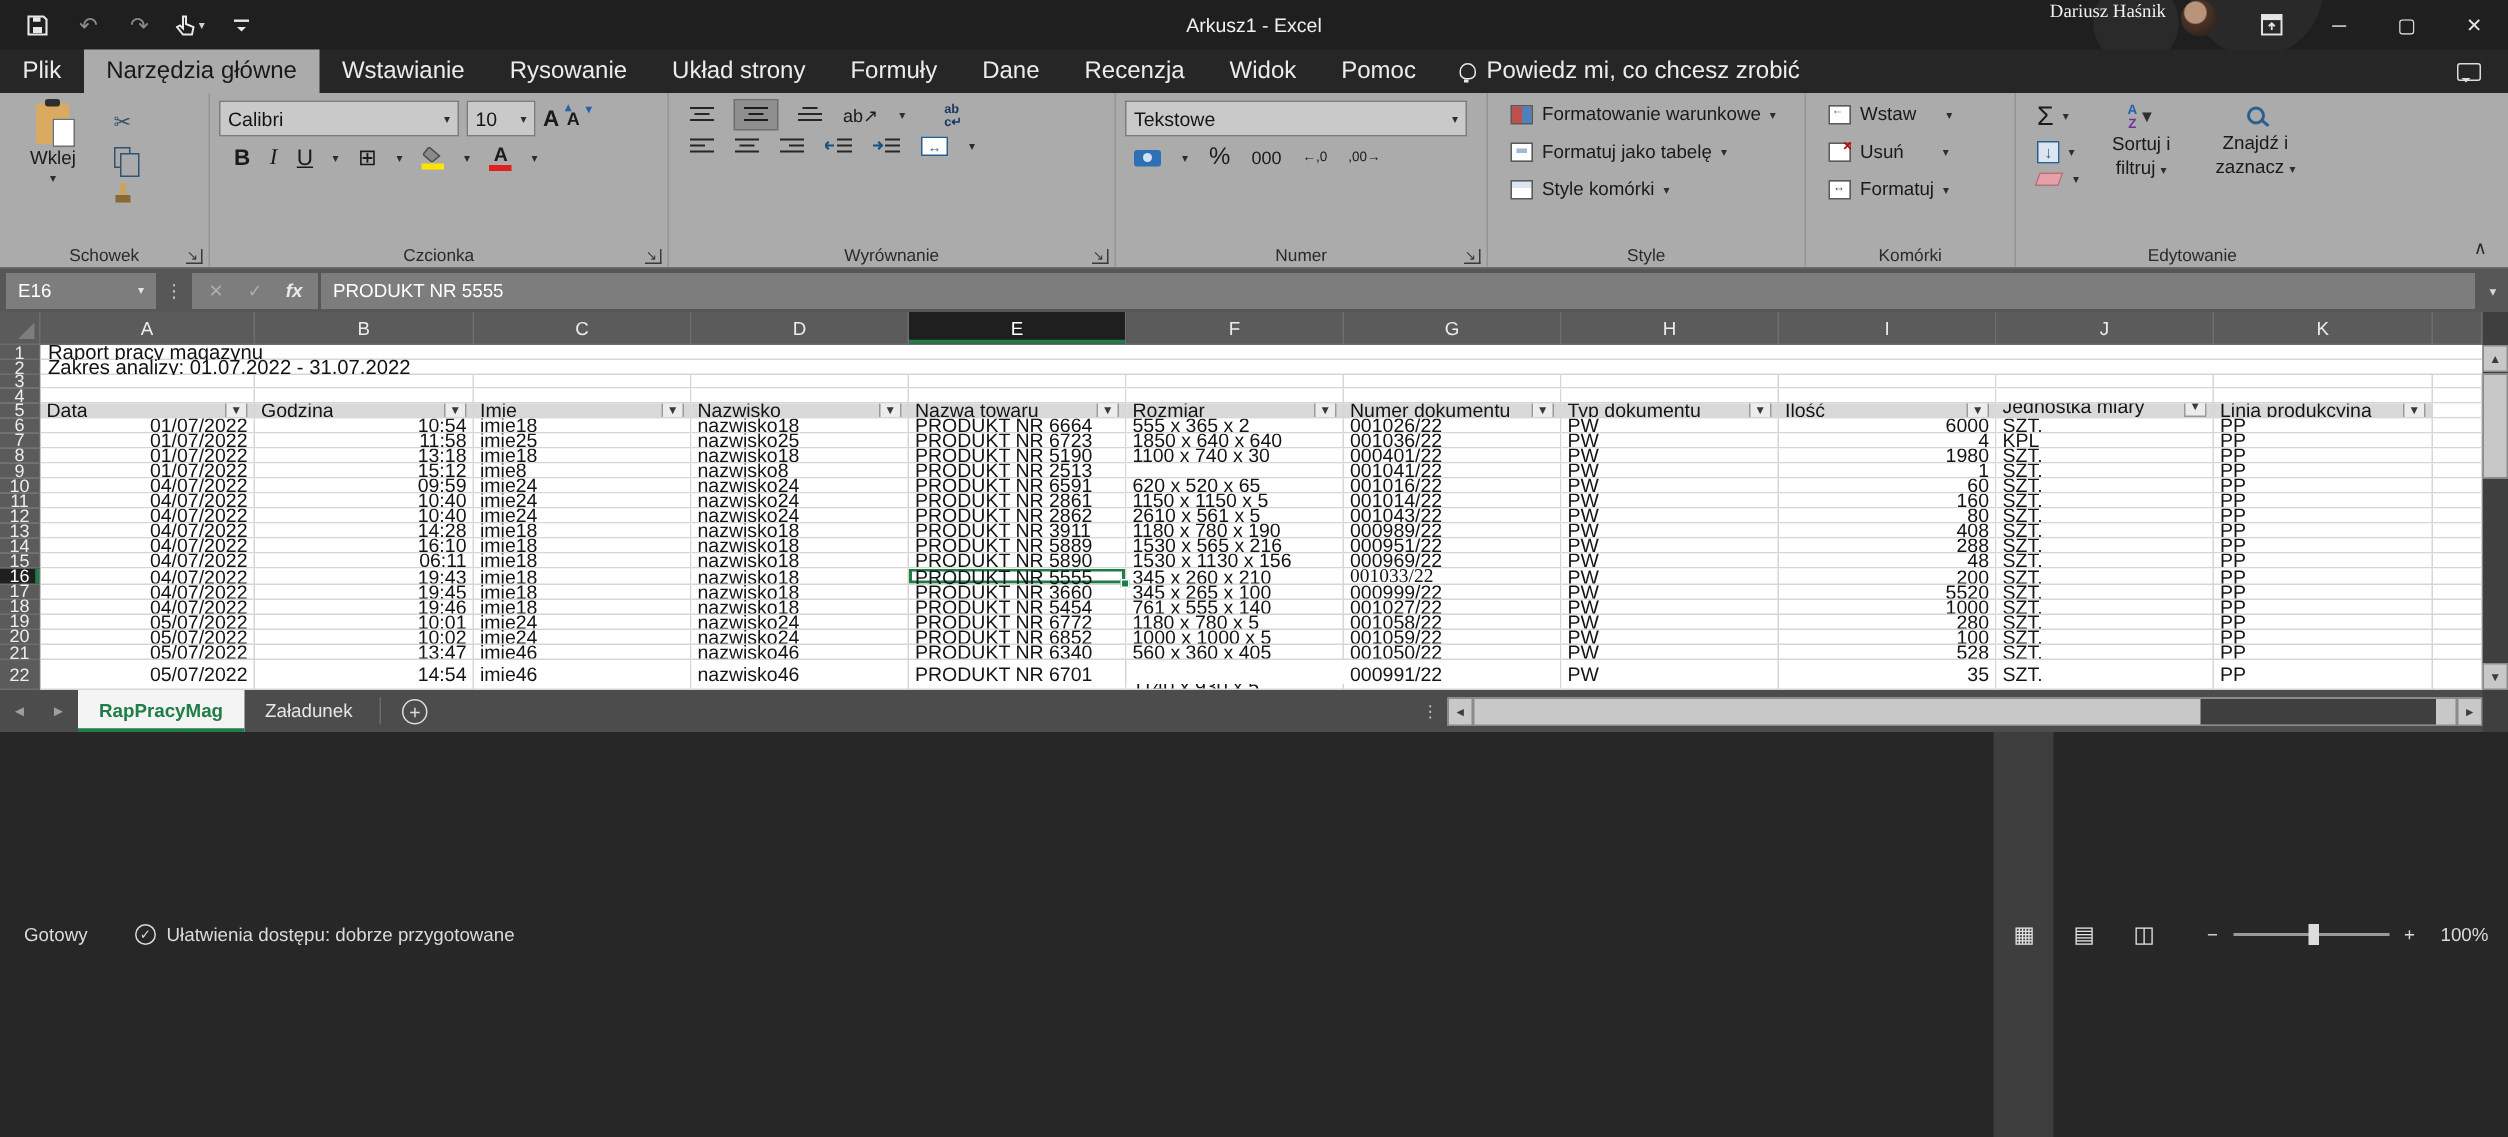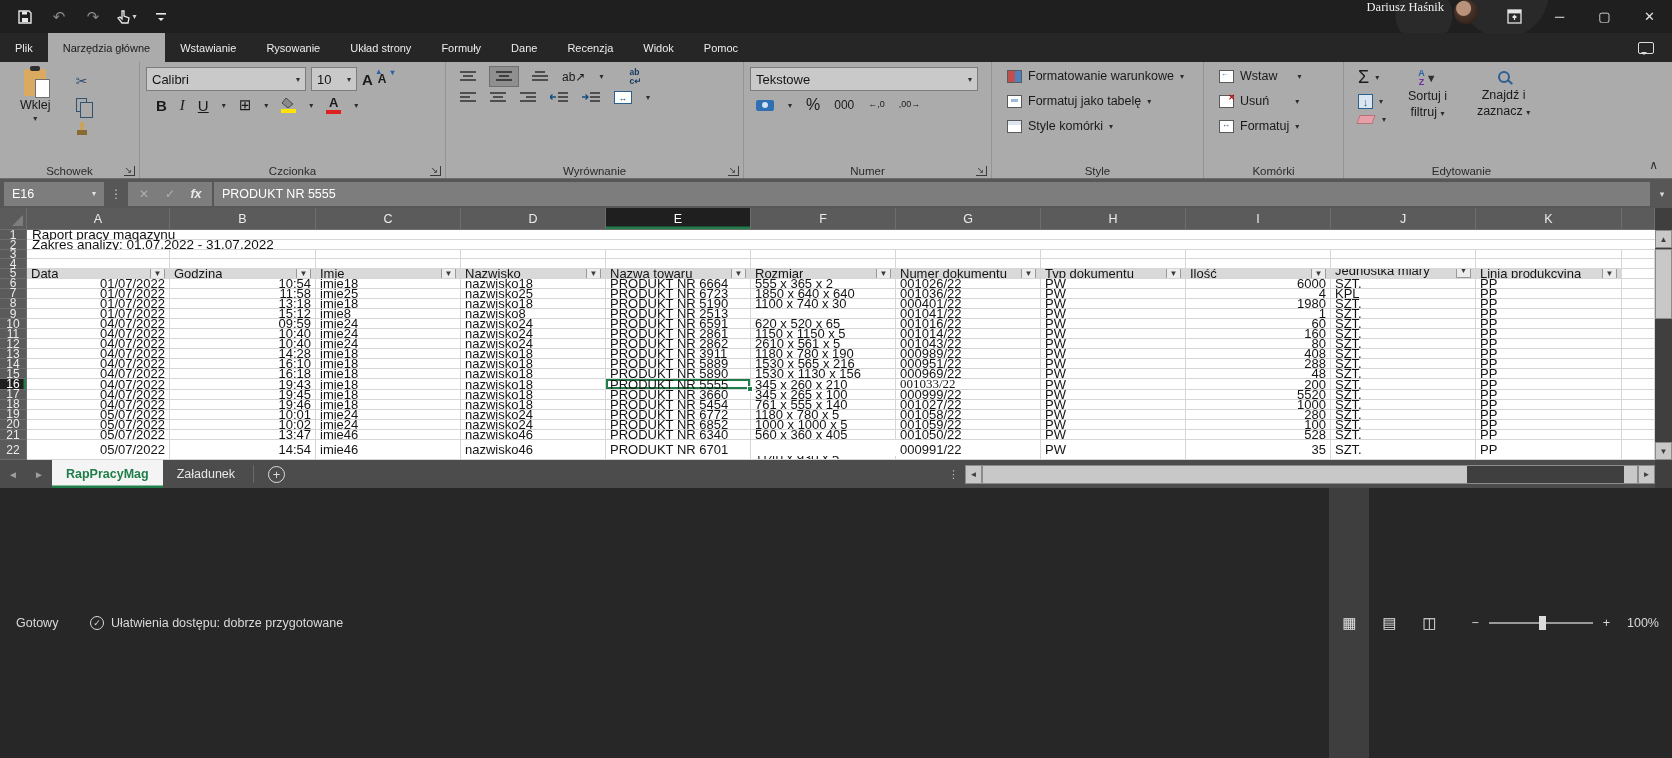--- a/index.html
+++ b/index.html
@@ -23,21 +23,21 @@
   .tb-right { margin-left:auto; display:flex; align-items:flex-start; z-index:2; height:100%;font-family:Liberation Serif, serif; }
   .username { font-size:12.5px; color:#efefef; margin-right:10px; }
   .avatar { width:24px; height:24px; border-radius:50%;
     background:radial-gradient(circle at 40% 35%, #b99379 0 7px, #4a3328 8px, #241a14); margin-right:14px; }
   .winbtn { width:45px; height:100%; display:flex; align-items:center; justify-content:center;
     color:#e4e4e4; font-size:13px; }
   .ribbonopt svg { display:block; }
 
   
   .tabrow { height:29px; background:#262626; display:flex; align-items:stretch;
-    color:#ececec; font-size:11px; flex:0 0 29px; position:relative; }
+    color:#ececec; font-size:16px; flex:0 0 29px; position:relative; }
   .rtab { padding:0 15px; display:flex; align-items:center; white-space:nowrap; }
   .rtab.active { background:var(--ribbonbg); color:#191919; }
   .tellme { display:flex; align-items:center; gap:7px; padding:0 14px; color:#ececec; }
   .bulb { width:11px; height:11px; border:1.4px solid #e8e8e8; border-radius:50% 50% 40% 40%; position:relative; }
   .bulb:after { content:""; position:absolute; left:2.5px; bottom:-3.4px; width:3px; height:2.4px; background:#e8e8e8; }
   .comment-ic { margin-left:auto; margin-right:18px; align-self:center; width:16px; height:12px;
     border:1.4px solid #dcdcdc; border-radius:2px; position:relative; }
   .comment-ic:after { content:""; position:absolute; left:2px; bottom:-5px;
     border:3px solid transparent; border-top-color:#dcdcdc; }
 
@@ -217,20 +217,21 @@
           </svg>
         <span class="chev">▾</span>
       </div>
       <div class="qbtn">
         <svg width="12" height="12" viewBox="0 0 12 12">
             <rect x="1" y="2" width="10" height="1.6" fill="#e8e8e8"></rect>
             <path d="M3 7l3 3 3-3z" fill="#e8e8e8"></path>
           </svg>
       </div>
     </div>
+    <div class="wtitle">Arkusz1  -  Excel</div>
     <div class="tb-right">
       <span class="username">Dariusz Haśnik</span>
       <span class="avatar"></span>
       <span class="winbtn ribbonopt">
         <svg width="15" height="15" viewBox="0 0 15 15">
             <rect x="1" y="1" width="13" height="13" fill="none" stroke="#e4e4e4" stroke-width="1.3"></rect>
             <rect x="1" y="1" width="13" height="3.4" fill="#e4e4e4"></rect>
             <path d="M7.5 11V6.5M5.5 8.5l2-2 2 2" stroke="#e4e4e4" stroke-width="1.2" fill="none"></path>
           </svg>
       </span>
@@ -244,20 +245,24 @@
     <div class="rtab">Plik</div>
     <div class="rtab active">Narzędzia główne</div>
     <div class="rtab">Wstawianie</div>
     <div class="rtab">Rysowanie</div>
     <div class="rtab">Układ strony</div>
     <div class="rtab">Formuły</div>
     <div class="rtab">Dane</div>
     <div class="rtab">Recenzja</div>
     <div class="rtab">Widok</div>
     <div class="rtab">Pomoc</div>
+    <div class="tellme">
+      <span class="bulb"></span>
+      <span>Powiedz mi, co chcesz zrobić</span>
+    </div>
     <div class="comment-ic"></div>
   </div>
 
   <div class="ribbon">
 
     <div class="group" style="width:140px">
       <div style="display:flex; gap:10px; padding-left:6px;">
         <div class="bigbtn">
           <span class="clip"></span>
           <span>Wklej</span>
@@ -741,21 +746,21 @@
           <div class="cell" style="width: 145px;">000951/22</div>
           <div class="cell" style="width: 145px;">PW</div>
           <div class="cell num" style="width: 145px;">288</div>
           <div class="cell" style="width: 145px;">SZT.</div>
           <div class="cell" style="width: 146px;">PP</div>
           <div class="cell part"></div>
         </div>
         <div class="grow">
           <div class="rowh">15</div>
           <div class="cell num" style="width: 143px;">04/07/2022</div>
-          <div class="cell num" style="width: 146px;">16:18</div>
+          <div class="cell num" style="width: 146px;">06:11</div>
           <div class="cell" style="width: 145px;">imie18</div>
           <div class="cell" style="width: 145px;">nazwisko18</div>
           <div class="cell" style="width: 145px;">PRODUKT NR 5890</div>
           <div class="cell" style="width: 145px;">1530 x 1130 x 156</div>
           <div class="cell" style="width: 145px;">000969/22</div>
           <div class="cell" style="width: 145px;">PW</div>
           <div class="cell num" style="width: 145px;">48</div>
           <div class="cell" style="width: 145px;">SZT.</div>
           <div class="cell" style="width: 146px;">PP</div>
           <div class="cell part"></div>

